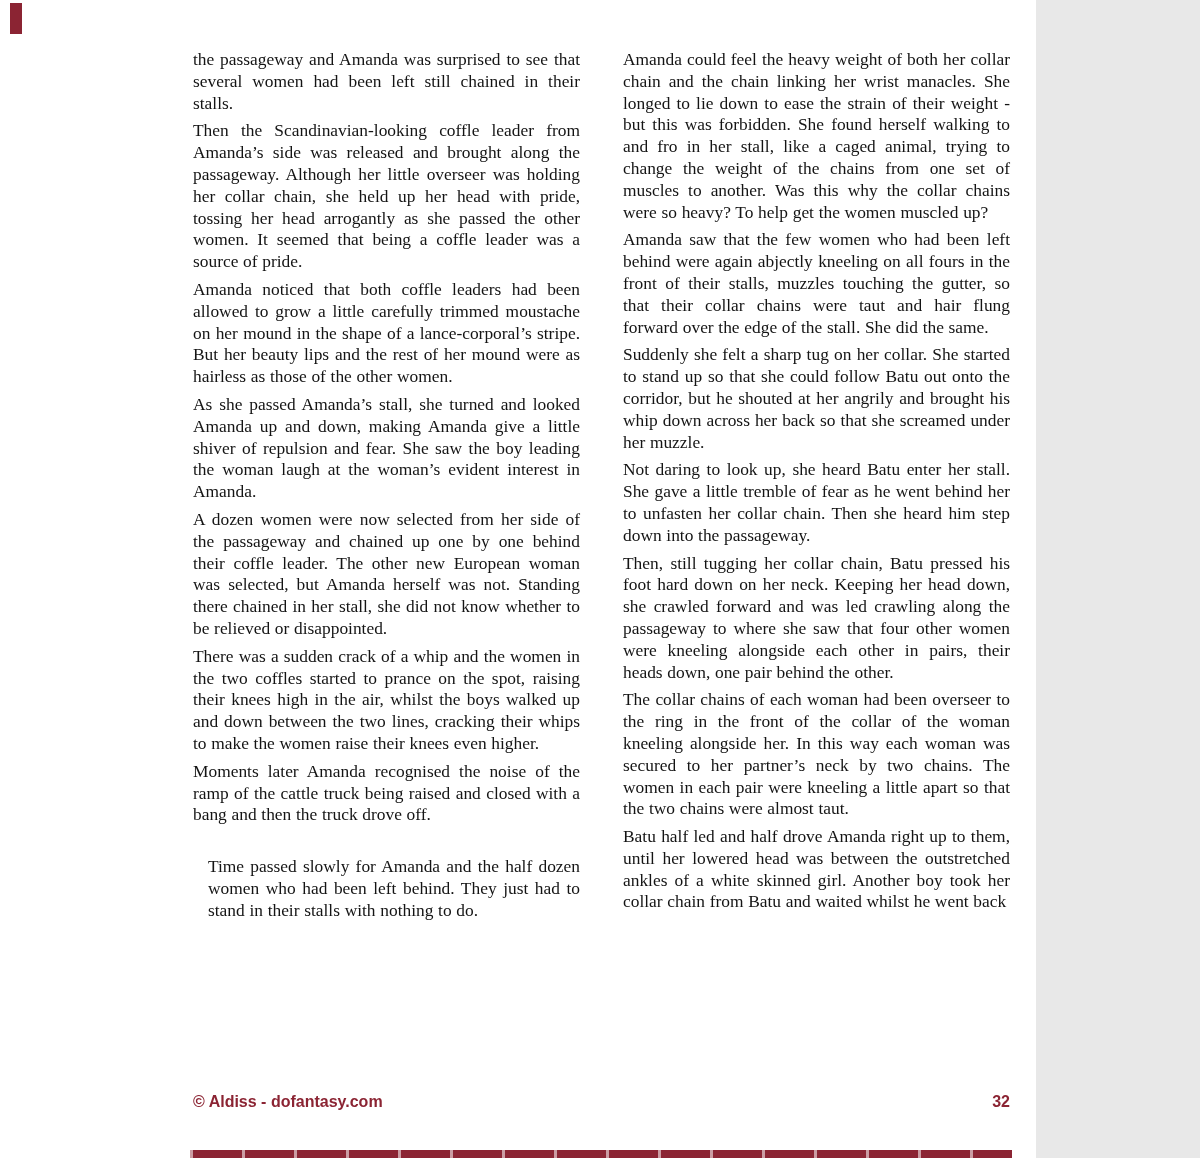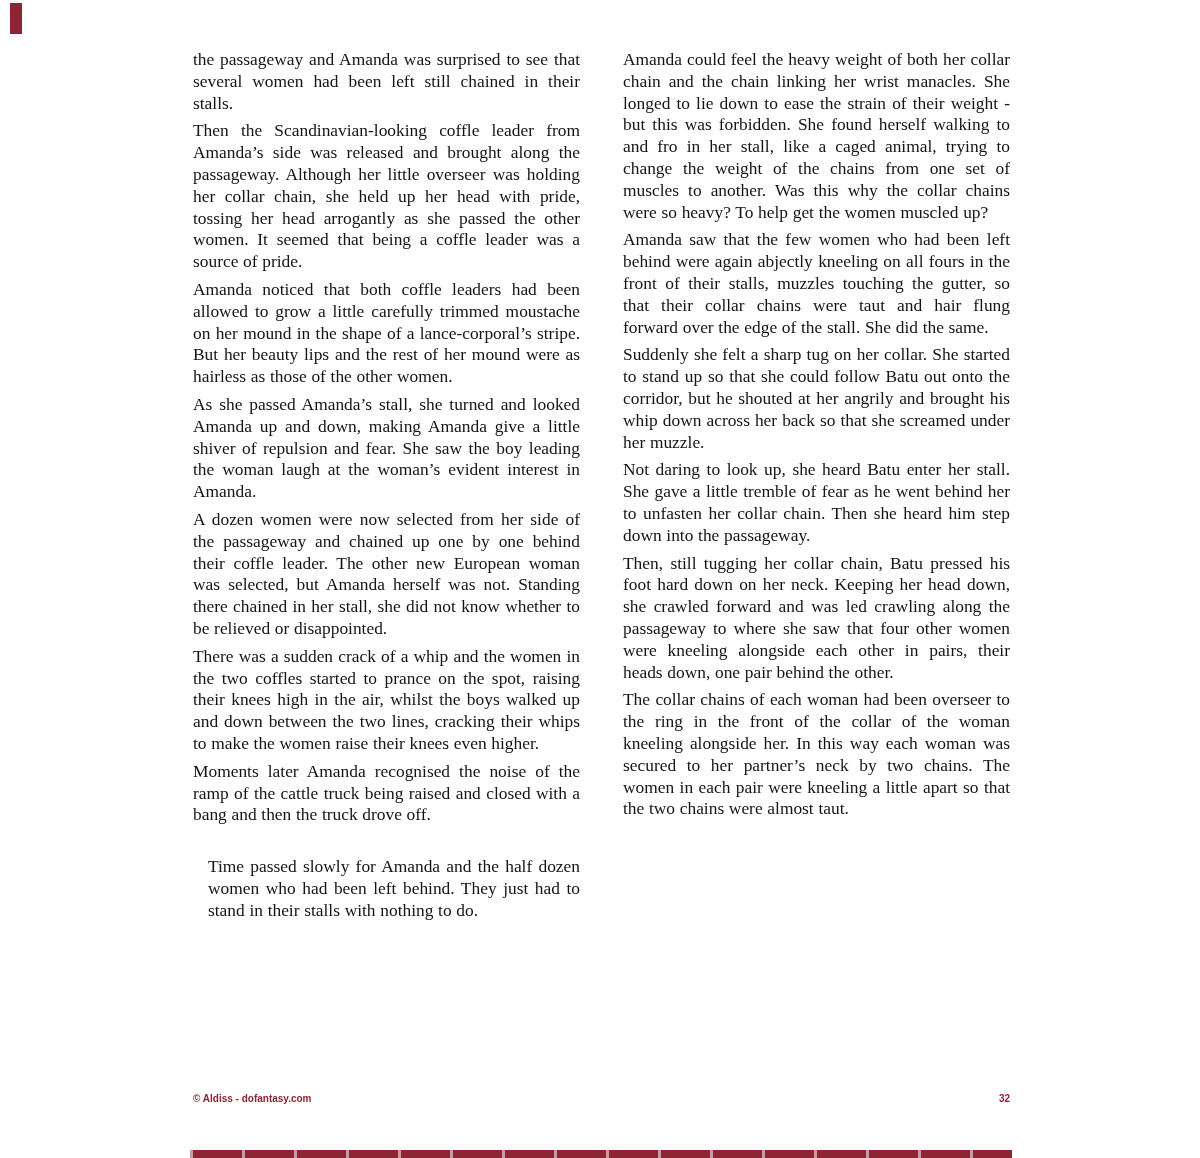--- a/index.html
+++ b/index.html
@@ -8,21 +8,21 @@
     --background: #ffffff;
   }
   * { box-sizing: border-box; }
   html, body {
     margin: 0;
     padding: 0;
     background: #e8e8e8;
   }
   .page {
     position: relative;
-    width: 1200px;
+    width: 1036px;
     height: 1158px;
     background: var(--background, #ffffff);
     overflow: hidden;
     font-family: "Liberation Serif", "DejaVu Serif", serif;
     color: var(--text, #141414);
   }
   .columns {
     position: absolute;
     left: 193px;
     top: 49px;
@@ -50,21 +50,21 @@
   .footer {
     position: absolute;
     left: 193px;
     top: 1093px;
     width: 817px;
     display: flex;
     justify-content: space-between;
     align-items: center;
     font-family: "Liberation Sans", "DejaVu Sans", sans-serif;
     font-weight: bold;
-    font-size: 10px;
+    font-size: 16px;
     color: var(--accent, #8b2433);
   }
   .corner-mark {
     position: absolute;
     left: 10px;
     top: 3px;
     width: 12px;
     height: 31px;
     background: var(--accent, #8b2433);
   }
@@ -99,20 +99,21 @@
       <p>Moments later Amanda recognised the noise of the ramp of the cattle truck being raised and closed with a bang and then the truck drove off.</p>
       <p class="scene-break">Time passed slowly for Amanda and the half dozen women who had been left behind. They just had to stand in their stalls with nothing to do.</p>
     </div>
     <div class="col">
       <p>Amanda could feel the heavy weight of both her collar chain and the chain linking her wrist manacles. She longed to lie down to ease the strain of their weight - but this was forbidden. She found herself walking to and fro in her stall, like a caged animal, trying to change the weight of the chains from one set of muscles to another. Was this why the collar chains were so heavy? To help get the women muscled up?</p>
       <p>Amanda saw that the few women who had been left behind were again abjectly kneeling on all fours in the front of their stalls, muzzles touching the gutter, so that their collar chains were taut and hair flung forward over the edge of the stall. She did the same.</p>
       <p>Suddenly she felt a sharp tug on her collar. She started to stand up so that she could follow Batu out onto the corridor, but he shouted at her angrily and brought his whip down across her back so that she screamed under her muzzle.</p>
       <p>Not daring to look up, she heard Batu enter her stall. She gave a little tremble of fear as he went behind her to unfasten her collar chain. Then she heard him step down into the passageway.</p>
       <p>Then, still tugging her collar chain, Batu pressed his foot hard down on her neck. Keeping her head down, she crawled forward and was led crawling along the passageway to where she saw that four other women were kneeling alongside each other in pairs, their heads down, one pair behind the other.</p>
       <p>The collar chains of each woman had been overseer to the ring in the front of the collar of the woman kneeling alongside her. In this way each woman was secured to her partner’s neck by two chains. The women in each pair were kneeling a little apart so that the two chains were almost taut.</p>
+      <p>Batu half led and half drove Amanda right up to them, until her lowered head was between the outstretched ankles of a white skinned girl. Another boy took her collar chain from Batu and waited whilst he went back</p>
     </div>
   </div>
 
   <div class="footer">
     <span>© Aldiss - dofantasy.com</span>
     <span>32</span>
   </div>
 
   <div class="bottom-band"></div>
 

